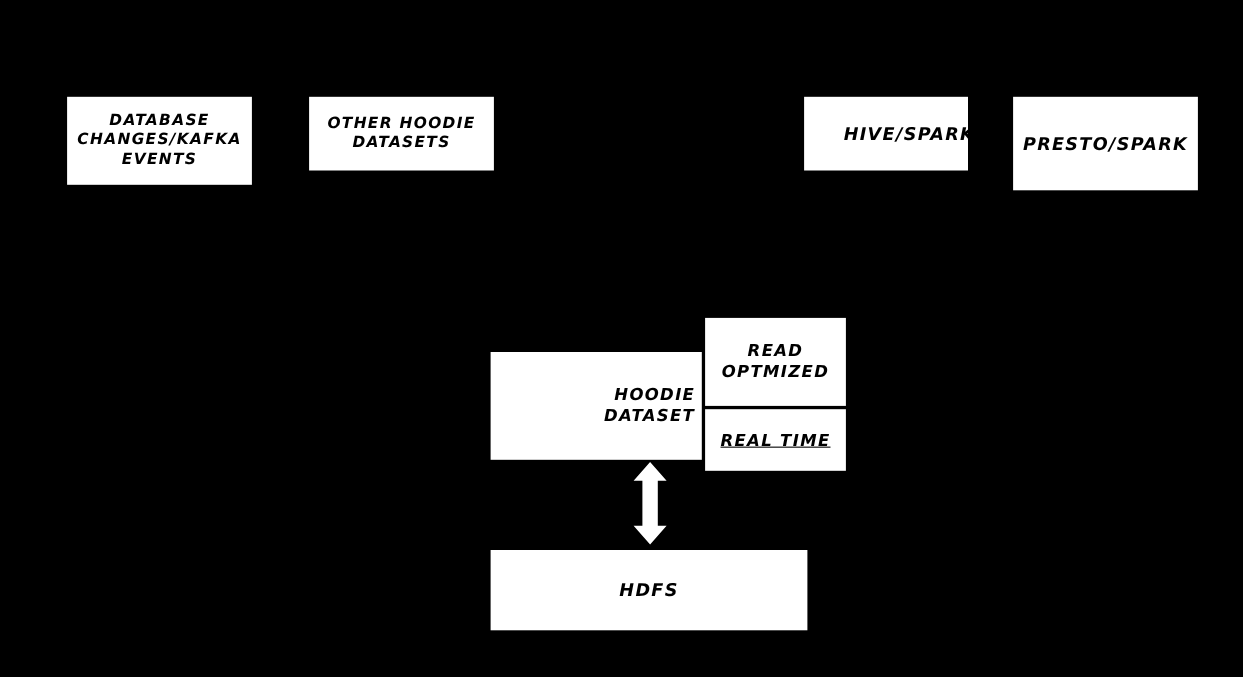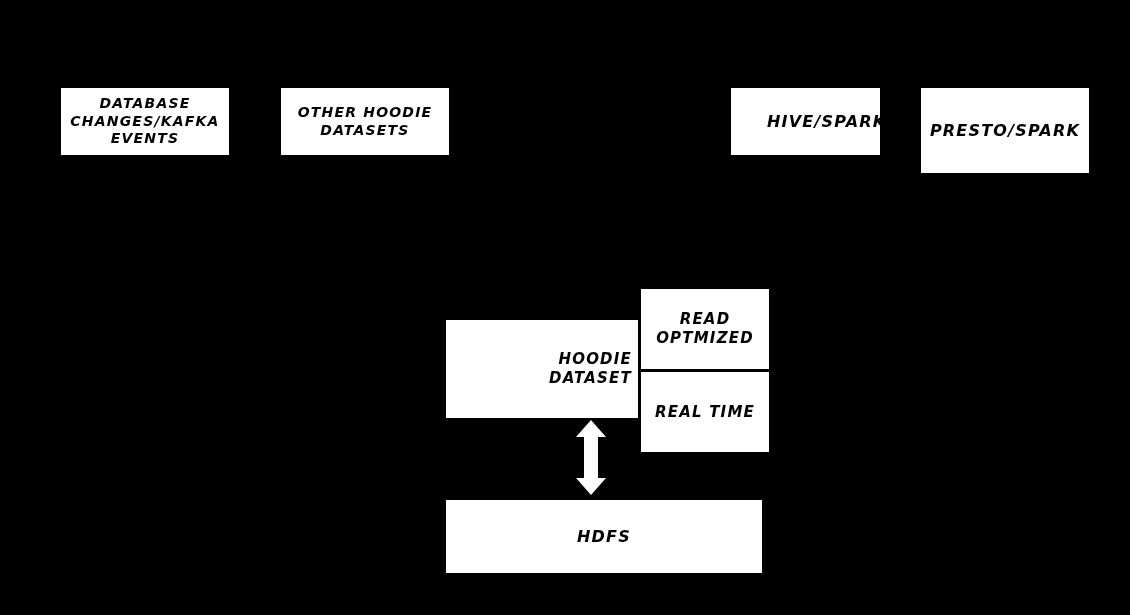--- a/index.html
+++ b/index.html
@@ -33,41 +33,41 @@
     font-size: 15px;
     -webkit-font-smoothing: none;
   }
   .node-label {
     display: block;
     width: 100%;
     white-space: pre-line;
   }
 
   
-  #box-database-changes { left: 61px;  top: 88px;  width: 168px; height: 67px; font-size: 14px; }
+  #box-database-changes { left: 61px;  top: 88px;  width: 168px; height: 80px; font-size: 14px; }
   #box-other-datasets   { left: 281px; top: 88px;  width: 168px; height: 67px; font-size: 14px; text-align: center; }
   #box-hive-spark       { left: 731px; top: 88px;  width: 149px; height: 67px; font-size: 16px; padding-left: 36px; }
   #box-presto-spark     { left: 921px; top: 88px;  width: 168px; height: 85px; font-size: 16px; }
 
   
   #box-hoodie-dataset {
     left: 446px; top: 320px; width: 192px; height: 98px;
     justify-content: flex-end;
     align-items: center;
     padding-right: 6px;
     font-size: 15px;
   }
   #box-hoodie-dataset .node-label { text-align: right; width: auto; }
 
   
   #box-read-optimized { left: 641px; top: 289px; width: 128px; height: 80px;  font-size: 15px; }
-  #box-real-time      { left: 641px; top: 372px; width: 128px; height: 80px;  font-size: 15px; }
+  #box-real-time      { left: 641px; top: 372px; width: 128px; height: 56px;  font-size: 15px; text-decoration: underline; }
 
   
-  #box-hdfs { left: 446px; top: 500px; width: 316px; height: 73px; font-size: 16px; }
+  #box-hdfs { left: 446px; top: 500px; width: 288px; height: 73px; font-size: 16px; }
 
   
   #arrow-hoodie-hdfs {
     position: absolute;
     left: 573px;
     top: 418px;
     width: 36px;
     height: 79px;
   }
 </style>

